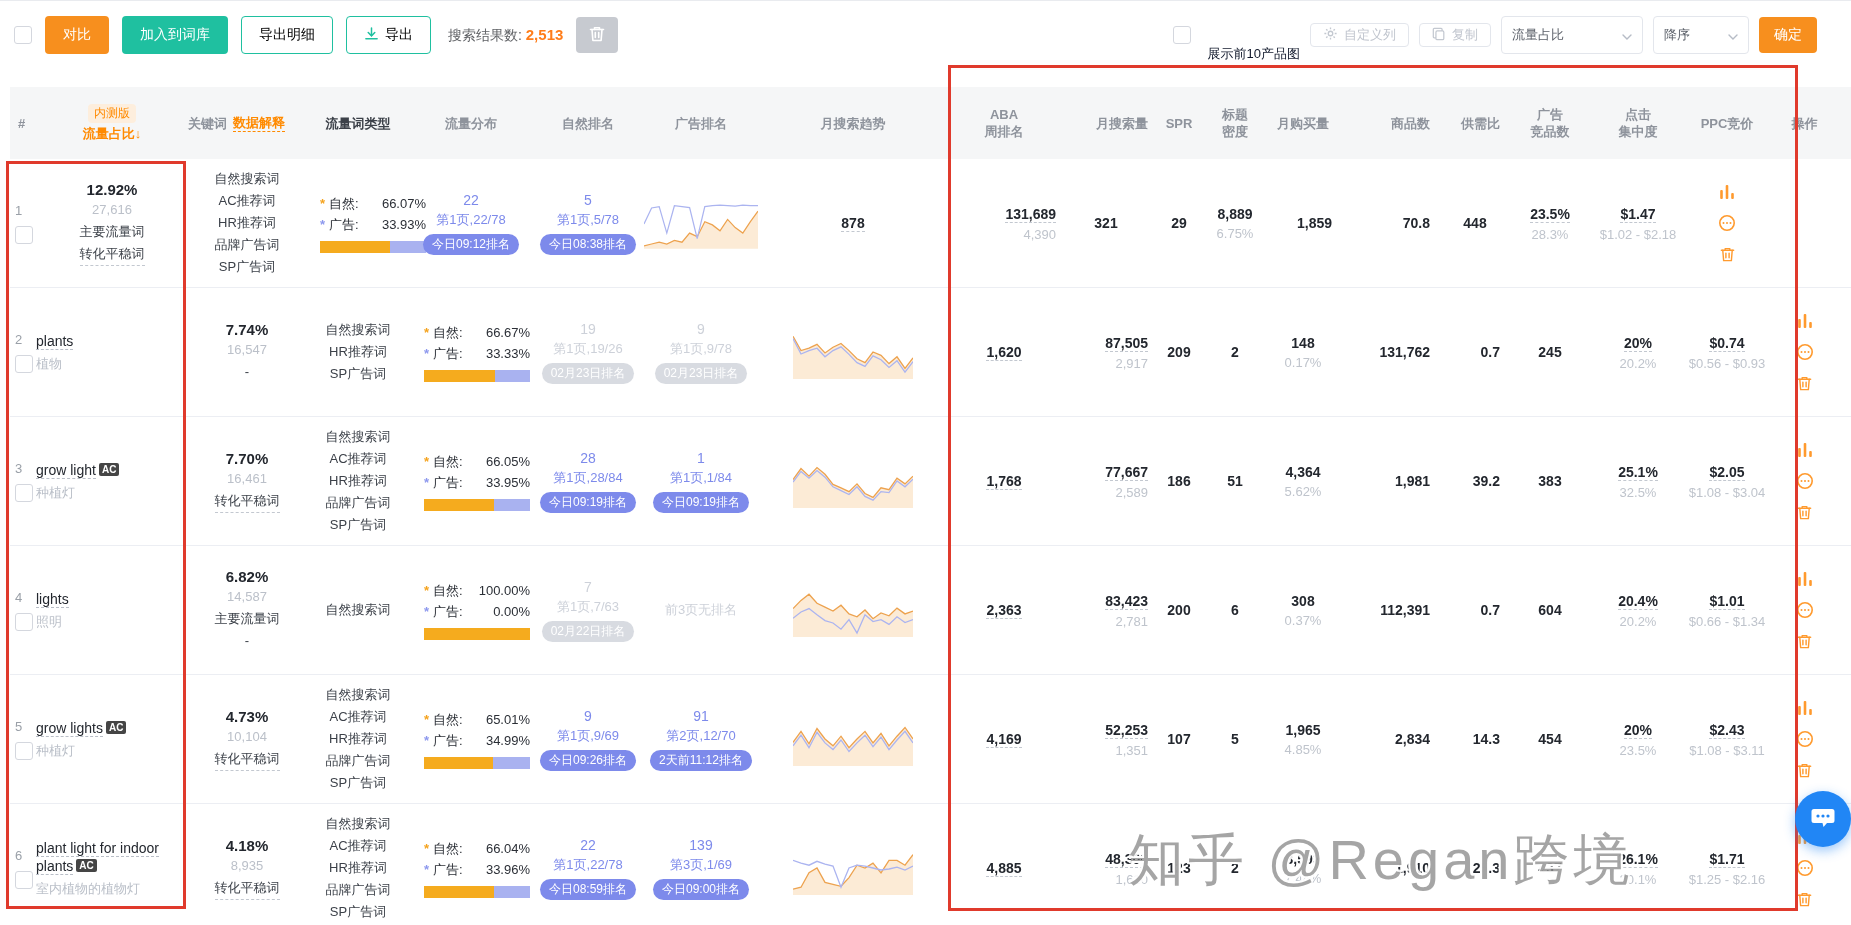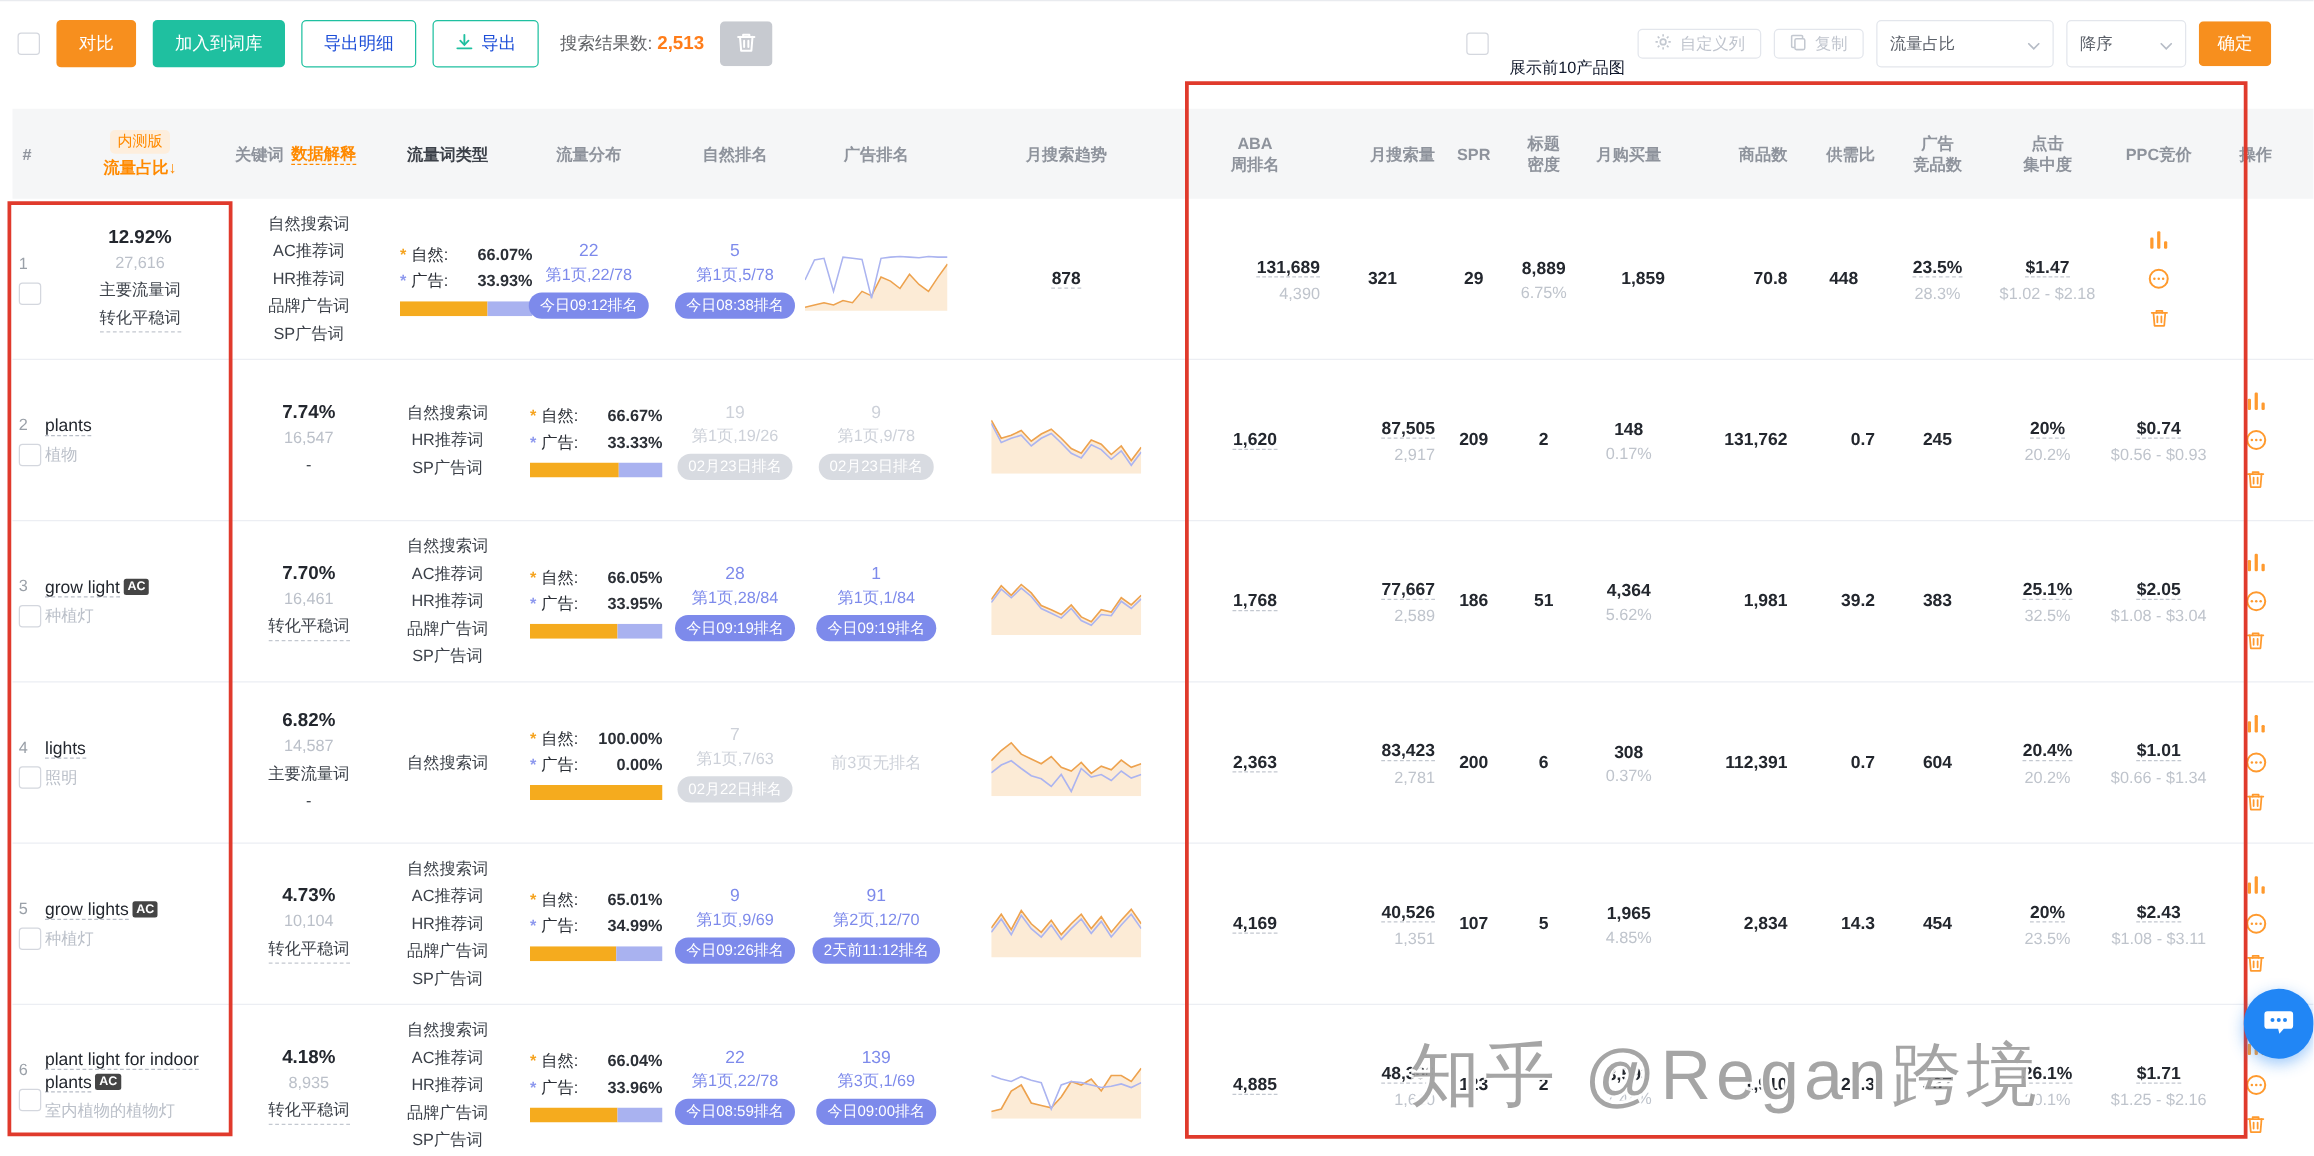--- a/index.html
+++ b/index.html
@@ -7,21 +7,21 @@
   .app{position:relative;width:1851px;height:925px;overflow:hidden;background:#fff;border-top:1px solid #e9ebef;
        --cols:26px 152px 118px 104px 122px 112px 114px 190px 112px 92px 54px 58px 78px 98px 70px 80px 96px 82px 73px;}
 
   
   .toolbar{display:flex;align-items:center;padding:14px 14px 0 14px;height:40px;justify-content:center;}
   .checkbox{display:inline-block;width:16px;height:16px;border:1px solid #d4d7de;border-radius:3px;background:#fff;flex:0 0 auto;}
   .btn{display:inline-flex;align-items:center;justify-content:center;gap:6px;height:38px;padding:0 17px;border-radius:4px;
        font-size:14px;border:1px solid transparent;cursor:pointer;white-space:nowrap;}
   .btn.orange{background:#f78f1e;color:#fff;}
   .btn.teal{background:#1fc0a0;color:#fff;}
-  .btn.teal-outline{background:#fff;border-color:#1fc0a0;color:#1d4ed8;}
+  .btn.teal-outline{background:#fff;border-color:#1fc0a0;color:#000000;}
   .btn.gray-outline{background:#fff;border-color:#e3e6ec;color:#c0c5ce;height:24px;padding:0 12px;font-size:13px;}
   .btn.gray-fill{background:#c7cad0;color:#fff;width:42px;height:36px;padding:0;}
   .tb-left{display:flex;align-items:center;gap:13px;}
   .tb-right{display:flex;align-items:center;gap:10px;margin-left:auto;margin-right:20px;}
   .result{font-size:14px;color:#606266;margin-left:4px;white-space:nowrap;}
   .result b{color:#ff7d1a;font-size:15px;}
   .select{display:inline-flex;align-items:center;justify-content:space-between;height:36px;border:1px solid #e3e6ec;border-radius:4px;
           font-size:13px;color:#5b6069;padding:0 10px;background:#fff;cursor:pointer;}
   .select.w1{width:120px;} .select.w2{width:74px;}
   .cb-label{font-size:13px;color:#0f172a;margin-left:7px;white-space:nowrap;margin-top:37px;}
@@ -47,21 +47,21 @@
   .share-tags .tag{line-height:22px;}
   .dashed-b{border-bottom:1px dashed #c3c8d0;display:inline-block;}
   .c-type{text-align:center;font-size:13px;color:#3c4149;}
   .c-type .wt{line-height:22px;}
 
   .c-dist{padding-left:14px;}
   .dist-line{display:flex;align-items:center;width:106px;font-size:13px;line-height:21px;}
   .star{width:9px;font-weight:700;}
   .star.o{color:#f5a31e;} .star.p{color:#8d98ee;}
   .dl{color:#2b2f36;}
-  .dv{margin-left:auto;font-weight:700;color:#2b2f36;}
+  .dv{margin-left:auto;font-weight:400;color:#2b2f36;}
   .dist-bar{display:flex;width:106px;height:12px;margin-top:6px;overflow:hidden;}
   .bar-nat{background:#f5ab1e;height:100%;}
   .bar-ad{background:#a9b2f0;height:100%;flex:1;}
 
   .c-rank{text-align:center;}
   .rk-num{font-size:14px;}
   .rk-page{font-size:13px;margin-top:3px;}
   .rk-badge{display:inline-block;margin-top:5px;font-size:12px;padding:2px 9px;border-radius:11px;color:#fff;}
   .rank.active .rk-num,.rank.active .rk-page{color:#7d8aeb;}
   .rank.active .rk-badge{background:#7d8aeb;}
@@ -670,21 +670,21 @@
     </div>
     <div class="cell c-trend">
             <svg class="spark" viewBox="0 0 120 54" width="120" height="54">
               <path d="M0.0 30.4 L8.0 19.4 L16.0 31.8 L24.0 16.5 L32.0 27.0 L40.0 33.8 L48.0 24.2 L56.0 35.7 L64.0 27.0 L72.0 19.4 L80.0 30.9 L88.0 21.3 L96.0 33.8 L104.0 24.2 L112.0 15.5 L120.0 27.0 L 120 54 L 0 54 Z" fill="#fcebd6"></path>
               <path d="M0.0 30.4 L8.0 19.4 L16.0 31.8 L24.0 16.5 L32.0 27.0 L40.0 33.8 L48.0 24.2 L56.0 35.7 L64.0 27.0 L72.0 19.4 L80.0 30.9 L88.0 21.3 L96.0 33.8 L104.0 24.2 L112.0 15.5 L120.0 27.0" fill="none" stroke="#eda24e" stroke-width="1.3"></path>
               <path d="M0.0 33.8 L8.0 23.2 L16.0 35.7 L24.0 20.3 L32.0 30.9 L40.0 37.6 L48.0 28.0 L56.0 39.5 L64.0 30.9 L72.0 23.2 L80.0 34.7 L88.0 25.1 L96.0 37.6 L104.0 28.0 L112.0 19.4 L120.0 30.9" fill="none" stroke="#abb4f0" stroke-width="1.3"></path>
             </svg>
           </div>
     <div class="cell c-aba"><span class="v dashed-b">4,169</span></div>
     <div class="cell c-vol">
-      <div><span class="v dashed-b">40,526</span></div>
+      <div><span class="v dashed-b">52,253</span></div>
       <div class="sub">1,351</div>
     </div>
     <div class="cell c-spr"><span class="v">107</span></div>
     <div class="cell c-den"><span class="v">5</span></div>
     <div class="cell c-buy">
       <div class="v">1,965</div>
       <div class="sub">4.85%</div>
     </div>
     <div class="cell c-prod"><span class="v">2,834</span></div>
     <div class="cell c-sd"><span class="v">14.3</span></div>

